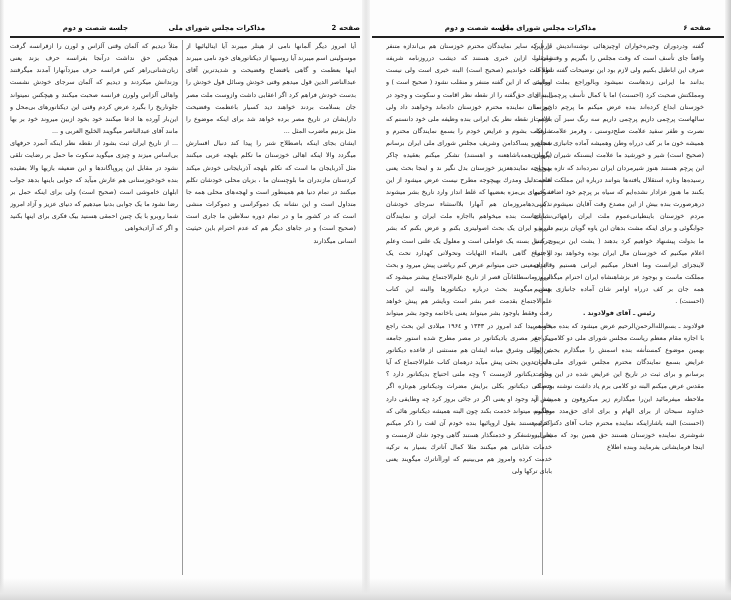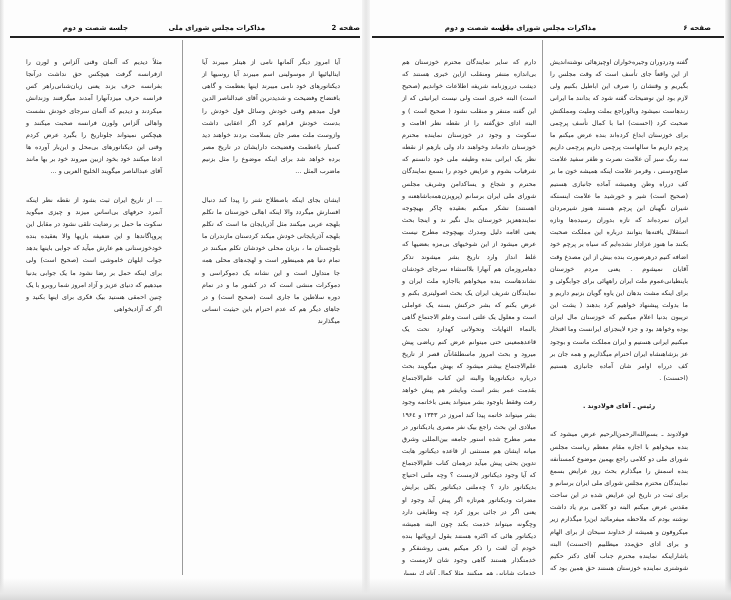--- a/index.html
+++ b/index.html
@@ -19,21 +19,21 @@
     font-family: "DejaVu Sans", sans-serif; font-weight: bold; font-size: 7px; color: #111; }
   .header span { position: absolute; top: 0; white-space: nowrap; }
   .header-rule { position: absolute; left: 0; right: 0; top: 12px; height: 2px; background: #222; }
 
   .page-left .header { left: 10px; width: 350px; }
   .page-right .header { left: 6px; width: 352px; }
 
   .column { position: absolute; top: 40px; direction: rtl; text-align: justify;
     font-family: "DejaVu Sans", sans-serif; font-size: 6.4px; line-height: 12.15px; color: #222;
     overflow: hidden; }
-  .column p { margin: 16px; text-align-last: right; }
+  .column p { margin: 0; text-align-last: right; }
   .column .center { text-align: right; text-align-last: center; font-weight: bold; }
 
   .col-divider { position: absolute; top: 40px; width: 1px; height: 535px; background: #9a9a9a; }
 
   .bottom-shadow { position: absolute; left: 0; bottom: 0; width: 731px; height: 22px;
     background: linear-gradient(to bottom, rgba(255,255,255,0), #e8e8e8 70%, #d8d8d8); }
   .right-edge { position: absolute; right: 0; top: 0; width: 6px; height: 600px;
     background: linear-gradient(to right, #f5f5f5, #c9c9c9); }
   .left-edge { position: absolute; left: 0; top: 0; width: 4px; height: 600px;
     background: linear-gradient(to left, #fafafa, #dcdcdc); }

